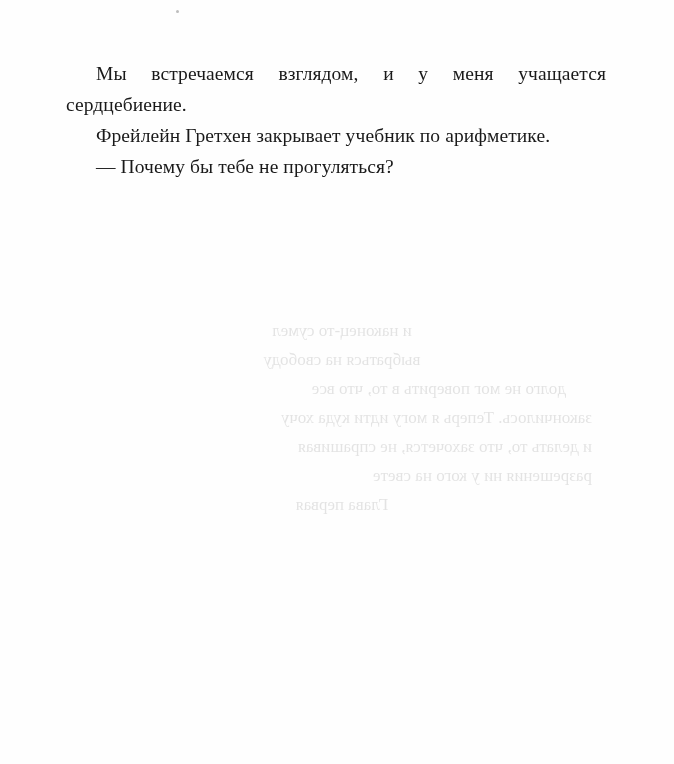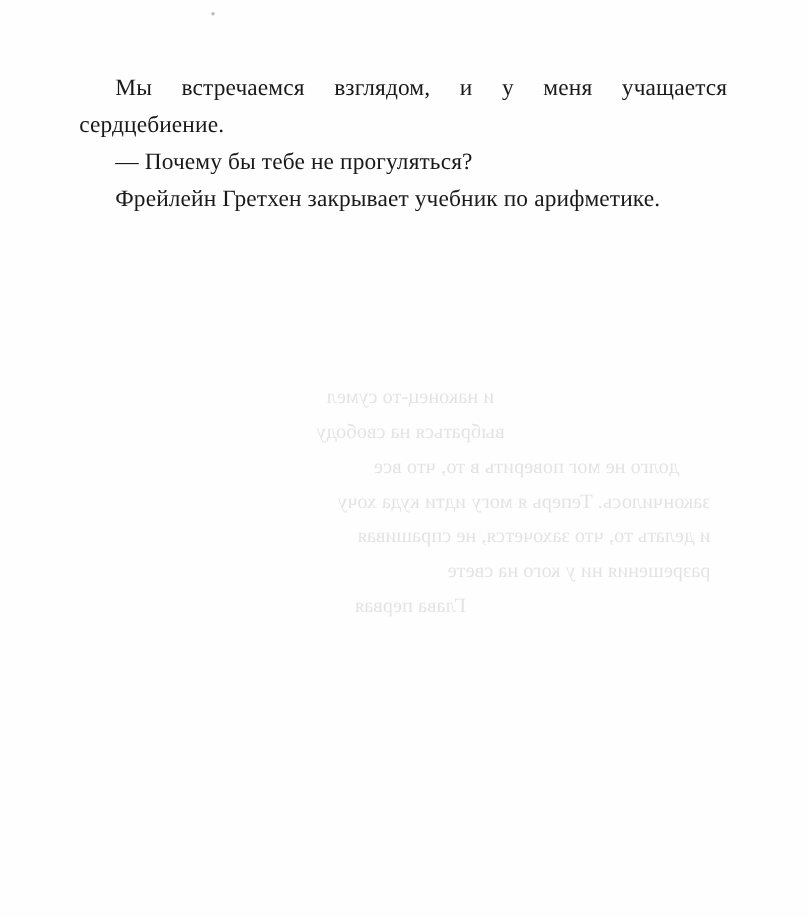--- a/index.html
+++ b/index.html
@@ -91,17 +91,17 @@
     <p class="c">выбраться на свободу</p>
     <p class="i">долго не мог поверить в то, что все</p>
     <p>закончилось. Теперь я могу идти куда хочу</p>
     <p>и делать то, что захочется, не спрашивая</p>
     <p>разрешения ни у кого на свете</p>
     <p class="c">Глава первая</p>
   </div>
 
   <div class="text-block">
     <p class="para indent">Мы встречаемся взглядом, и у меня учащается сердцебиение.</p>
+    <p class="para indent">Фрейлейн Гретхен закрывает учебник по арифметике.</p>
     <p class="para indent">— Почему бы тебе не прогуляться?</p>
-    <p class="para indent">Фрейлейн Гретхен закрывает учебник по арифметике.</p>
   </div>
 
 </div>
 
 </body></html>

